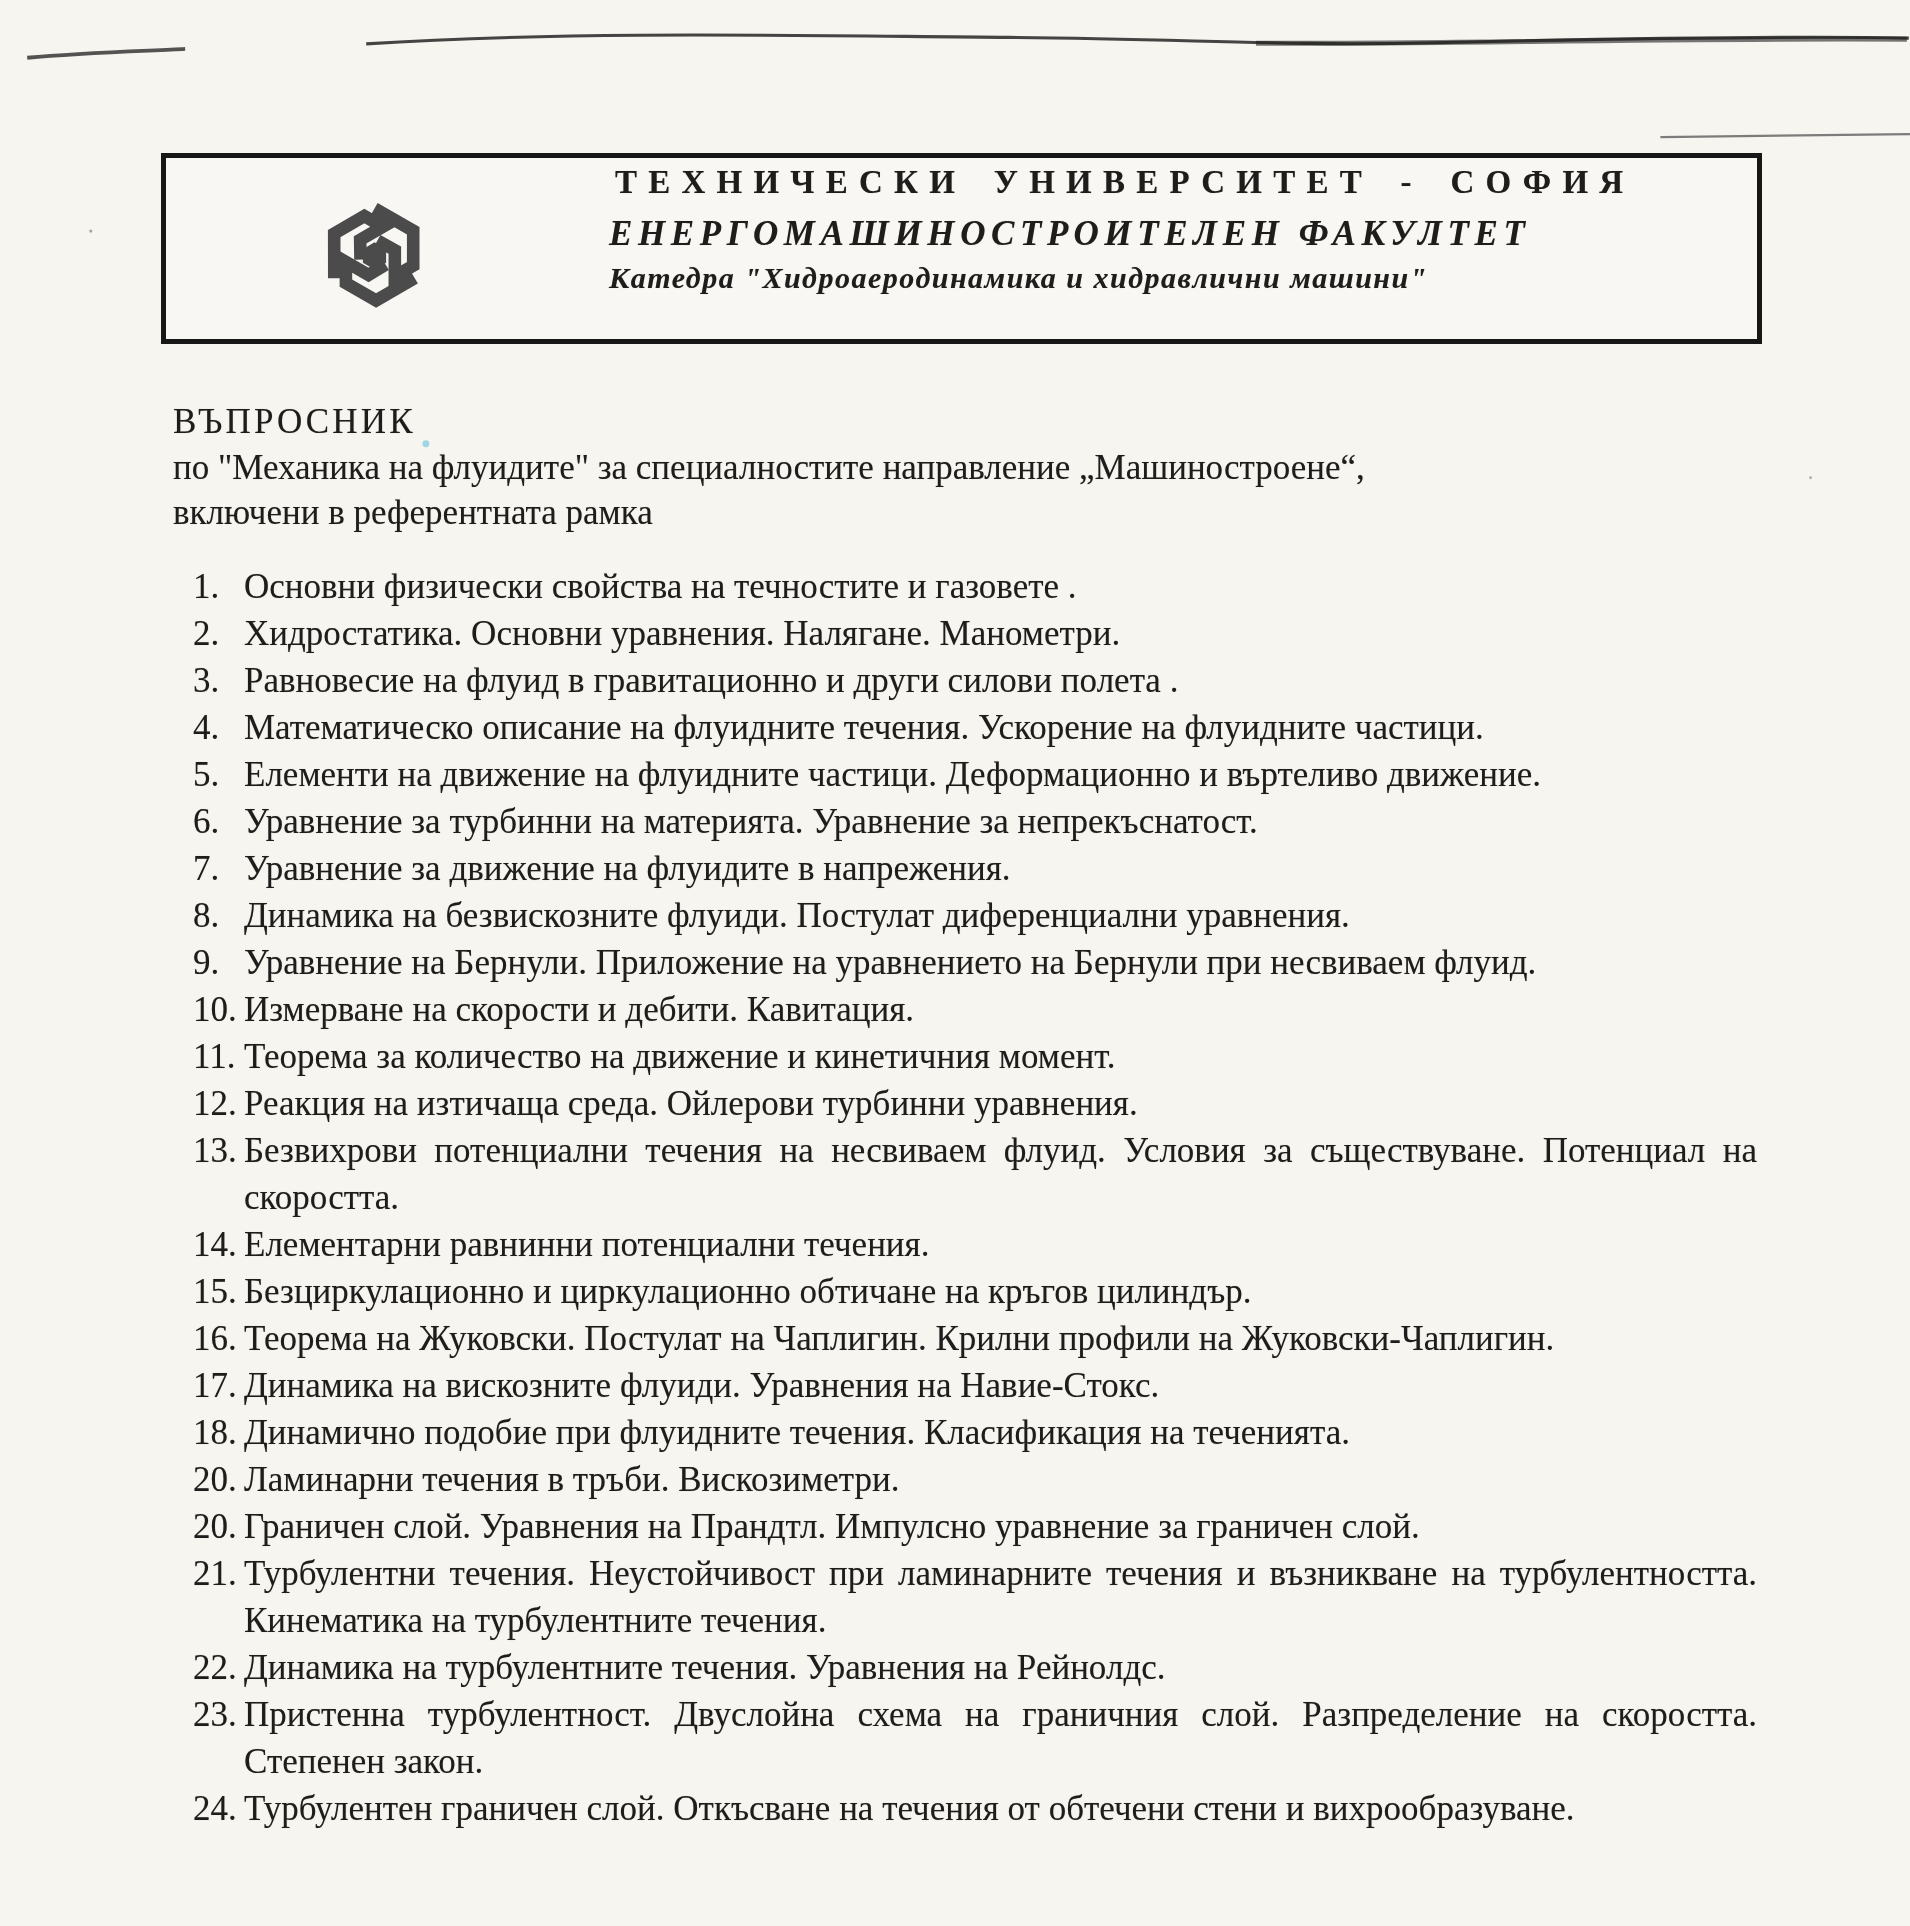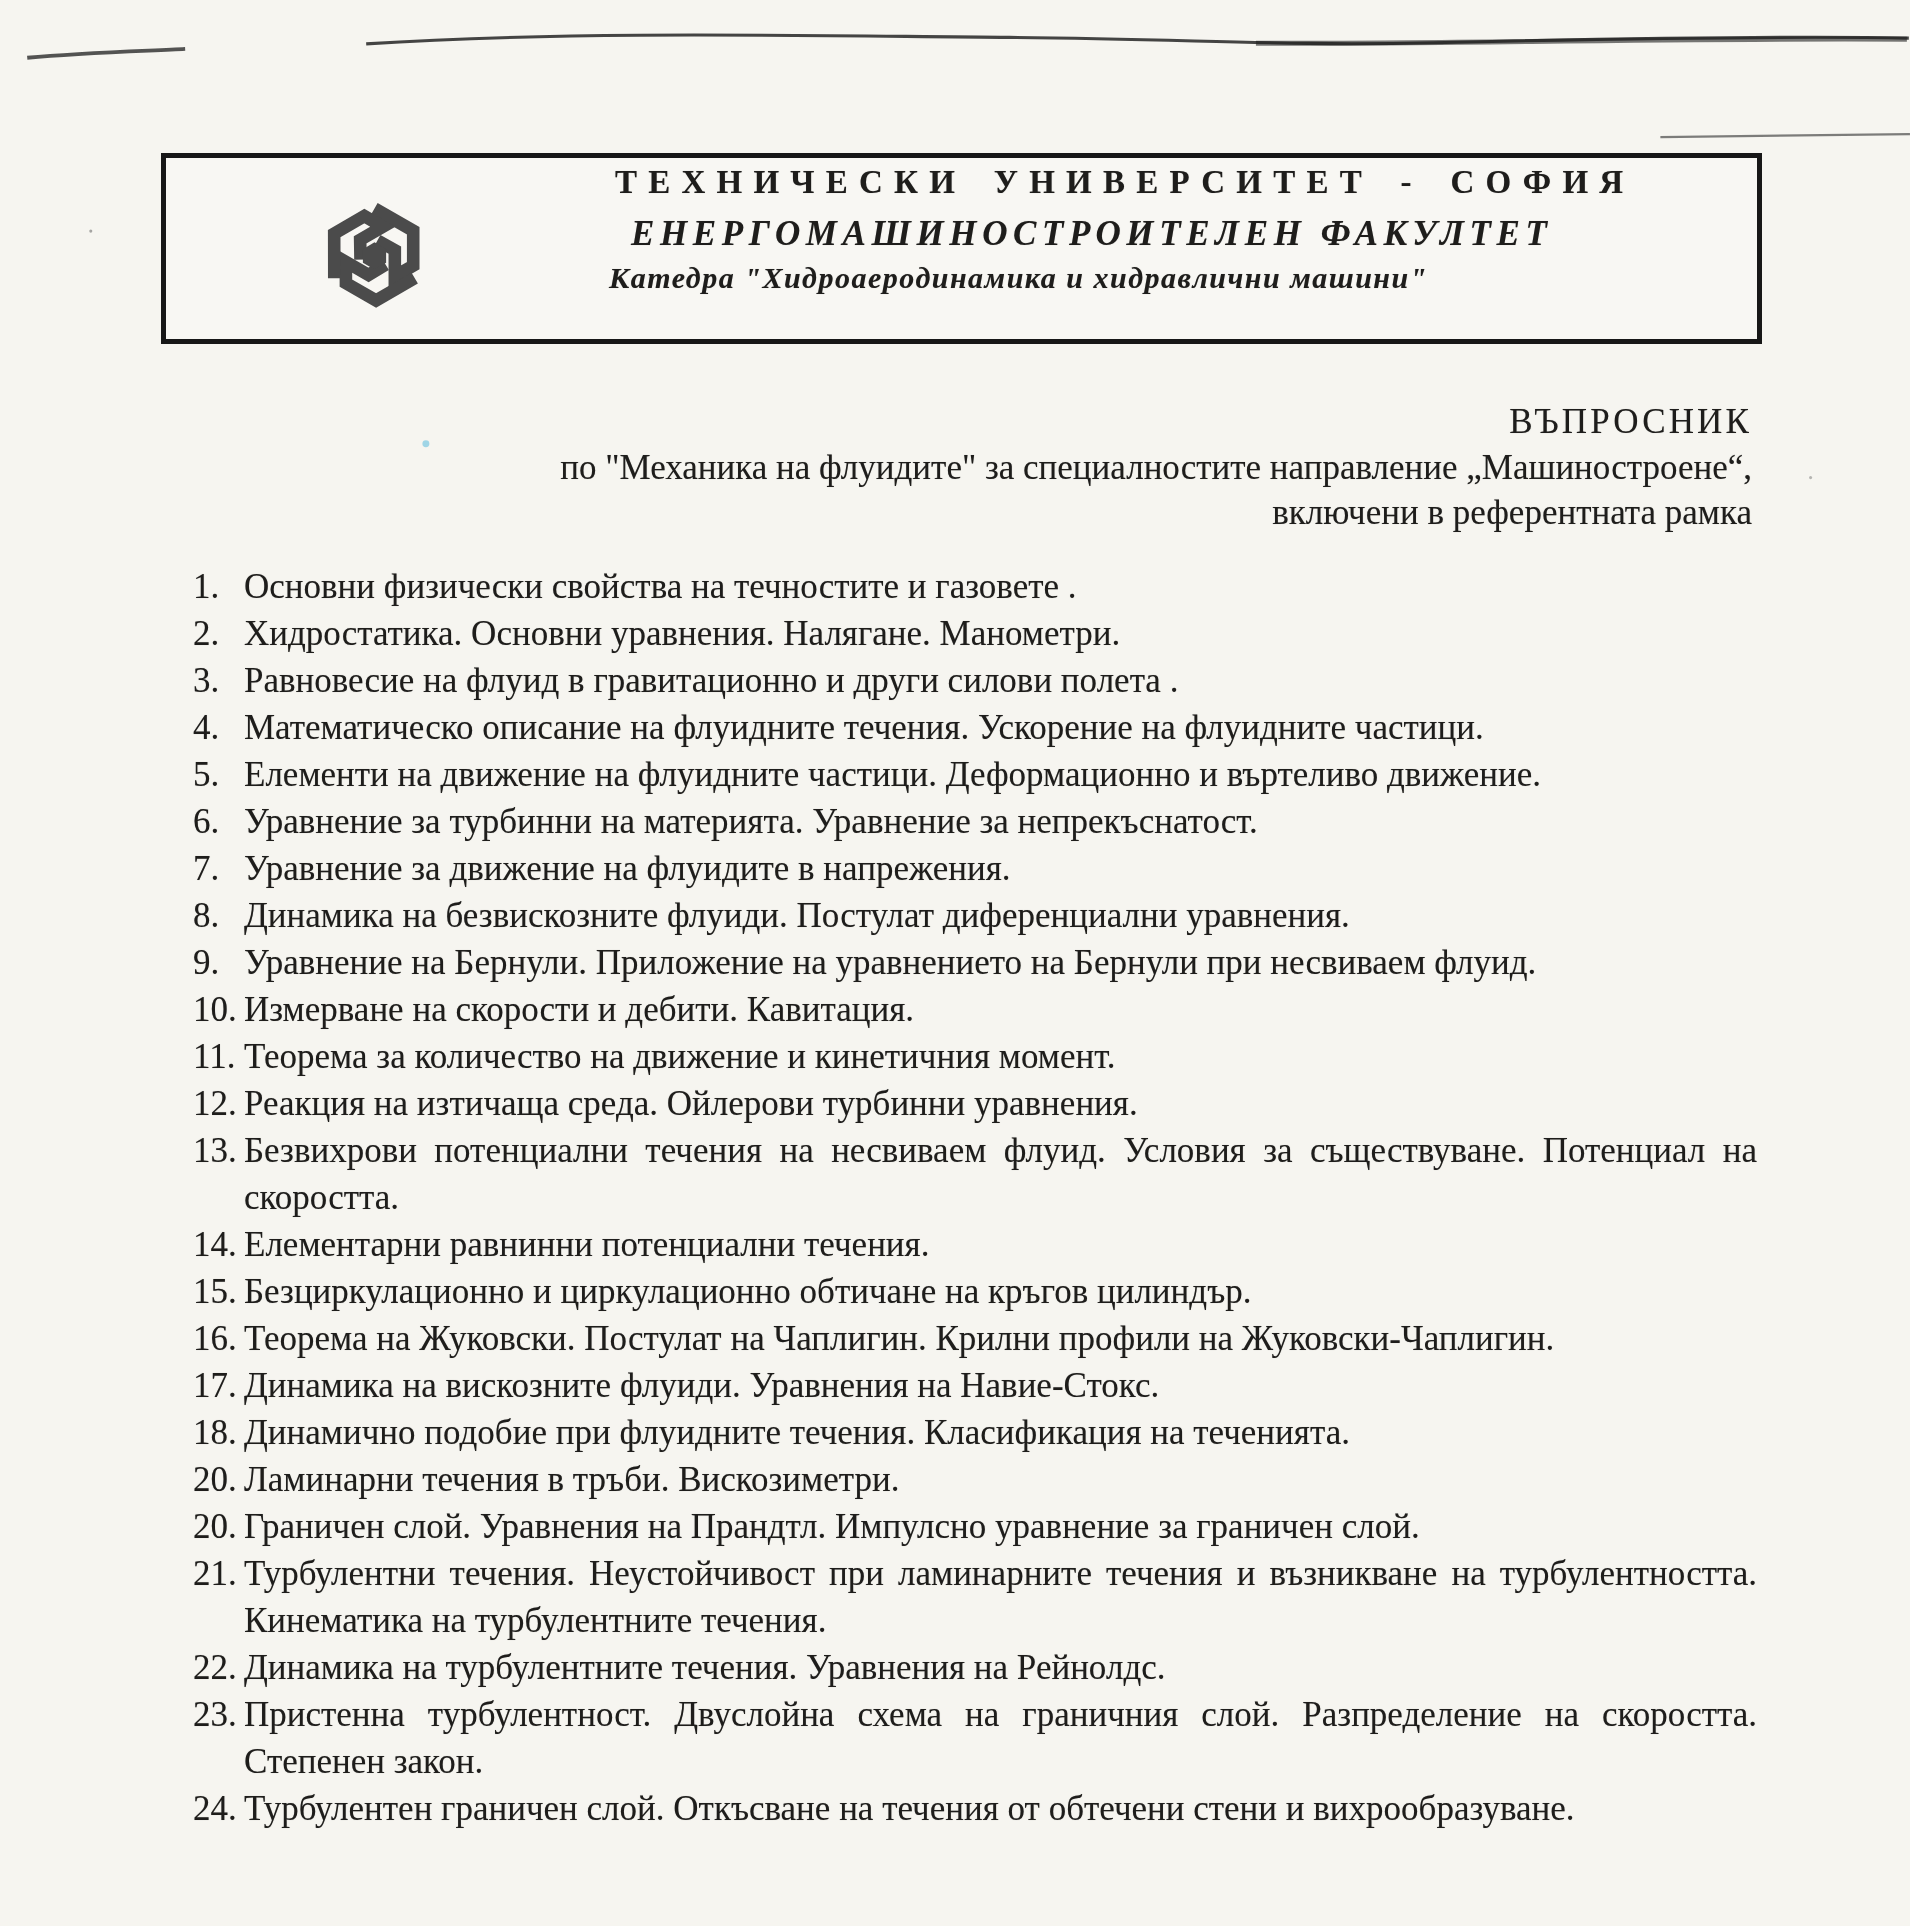--- a/index.html
+++ b/index.html
@@ -27,30 +27,30 @@
   .logo { position: absolute; left: 149px; top: 35px; width: 119px; height: 120px; }
   .h-line1 {
     position: absolute; left: 449px; top: 6.2px;
     font-size: 33px; font-weight: bold;
     letter-spacing: .34em; word-spacing: .25em;
     white-space: nowrap;
   }
   .h-line2 {
     position: absolute; left: 443px; top: 56px;
     font-size: 35px; font-weight: bold; font-style: italic;
-    letter-spacing: .16em; white-space: nowrap; margin-left: 22px;
+    letter-spacing: .16em; white-space: nowrap;
   }
   .h-line3 {
     position: absolute; left: 443px; top: 103px;
     font-size: 30px; font-weight: bold; font-style: italic;
     letter-spacing: .05em; white-space: nowrap;
   }
 
   
-  .title-block { position: absolute; left: 173px; top: 398px; width: 1579px; text-align: right; }
+  .title-block { position: absolute; left: 173px; top: 398px; width: 1579px; text-align: left; }
   .doc-title { font-size: 35px; letter-spacing: .09em; line-height: 47px; }
   .doc-subtitle { font-size: 35px; line-height: 45px; }
 
   
   .column { position: absolute; left: 193px; top: 563px; width: 1564px; font-size: 35px; line-height: 47px; }
   ol.topics, ol.lit { list-style: none; margin: 0; padding: 0; }
   .topic { position: relative; padding-left: 51px; text-align: justify; }
   .topic .num { position: absolute; left: 0; top: 0; }
 </style>
 </head>

